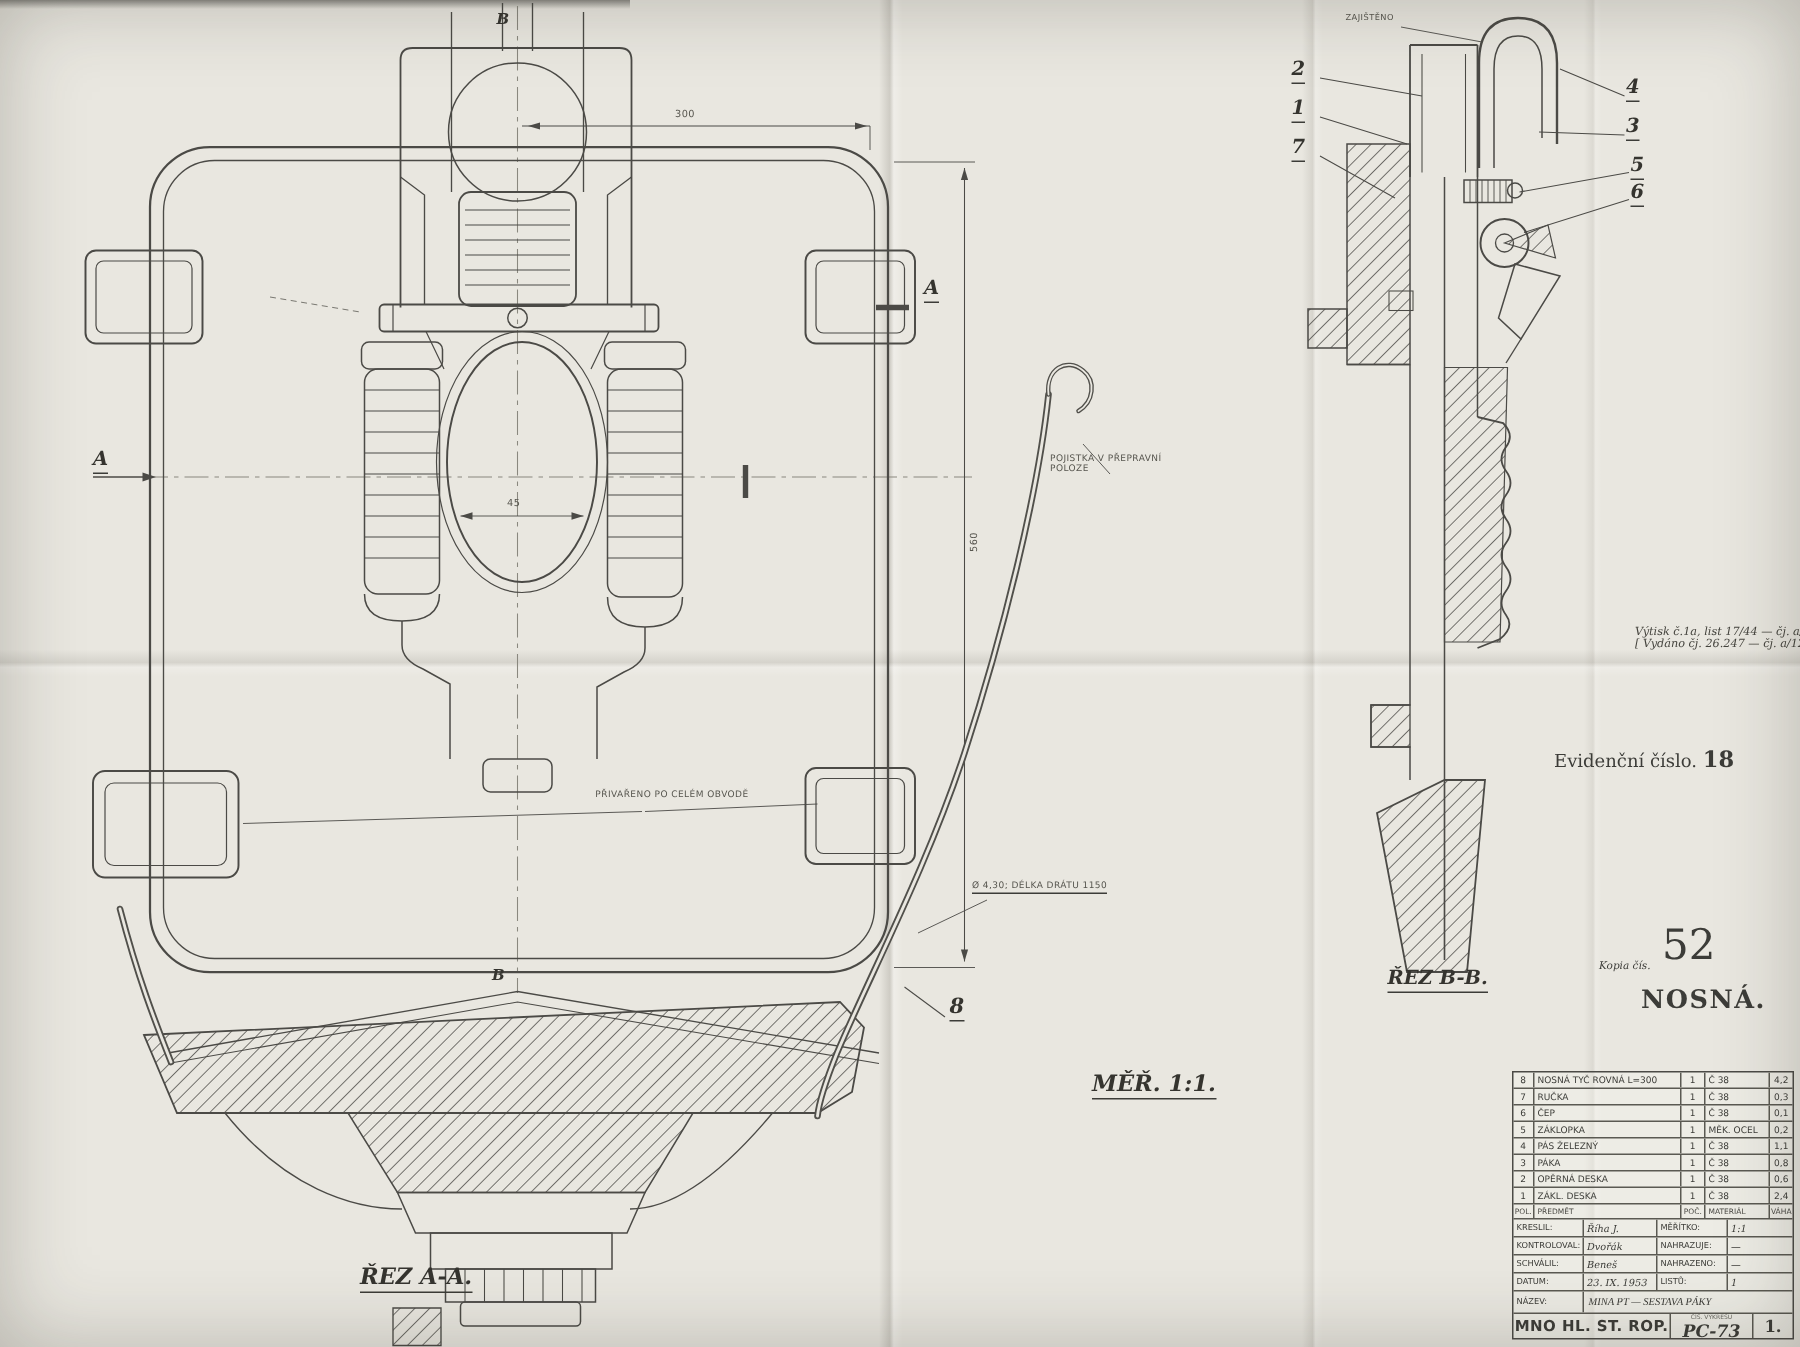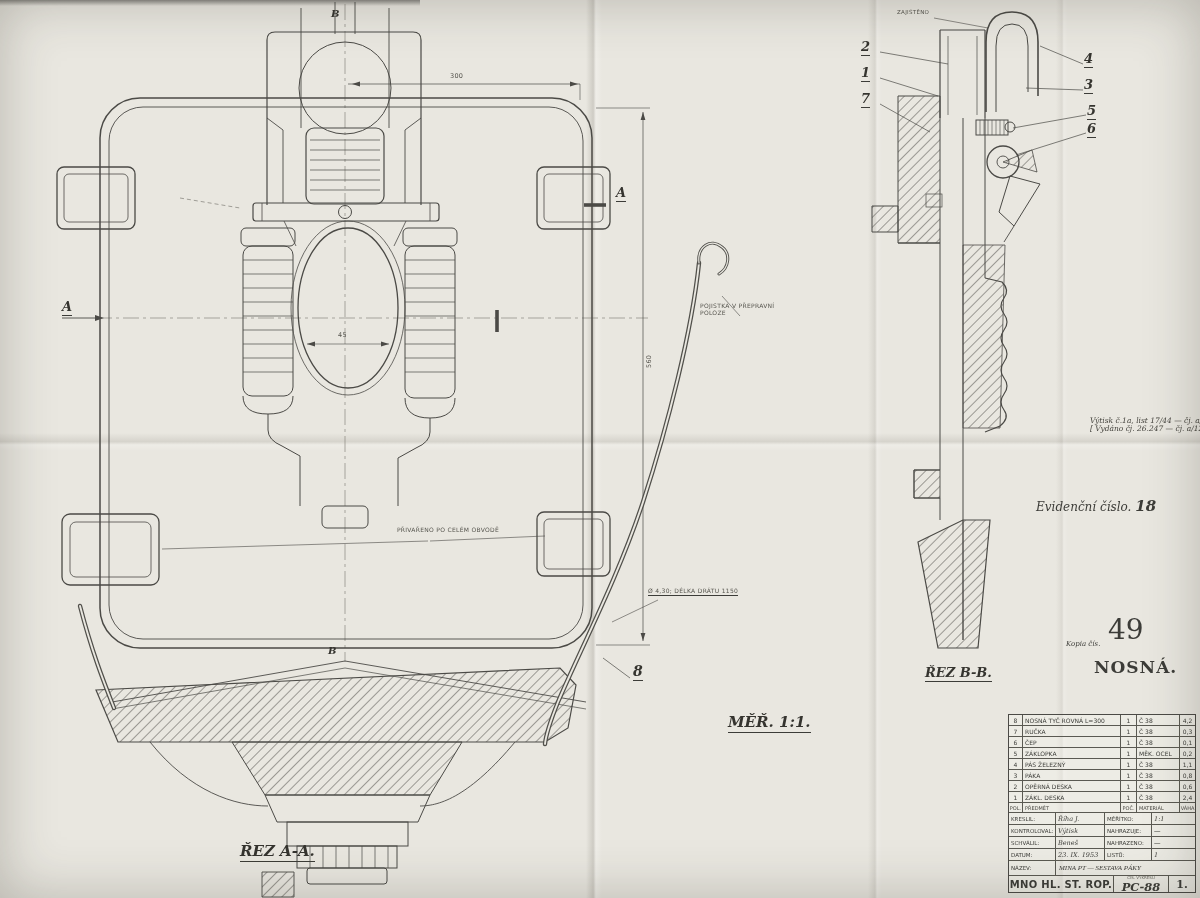--- a/index.html
+++ b/index.html
@@ -227,34 +227,34 @@
   <div class="lab hand callout" style="left:861px;top:92px;"><span class="ul">7</span></div>
   <div class="lab hand callout" style="left:1084px;top:52px;"><span class="ul">4</span></div>
   <div class="lab hand callout" style="left:1084px;top:78px;"><span class="ul">3</span></div>
   <div class="lab hand callout" style="left:1087px;top:104px;"><span class="ul">5</span></div>
   <div class="lab hand callout" style="left:1087px;top:122px;"><span class="ul">6</span></div>
 
   <div class="lab hand" style="left:240px;top:843px;font-size:15px;font-weight:bold;">
     <span class="ul">ŘEZ A-A.</span></div>
   <div class="lab hand" style="left:728px;top:714px;font-size:15px;font-weight:bold;">
     <span class="ul">MĚŘ. 1:1.</span></div>
-  <div class="lab hand" style="left:925px;top:646px;font-size:13px;font-weight:bold;margin-top:20px;">
+  <div class="lab hand" style="left:925px;top:646px;font-size:13px;font-weight:bold;">
     <span class="ul">ŘEZ B-B.</span></div>
 
   <div class="lab hand" style="left:1090px;top:417px;font-size:7.5px;color:#45443e;">
     <div>Výtisk č.1a, list 17/44 — čj. a/9.305 1953</div>
     <div>[ Vydáno čj. 26.247 — čj. a/12.808 1953 ]</div>
   </div>
 
-  <div class="lab" style="left:1036px;top:498px;font-size:12px;font-style:italic;">
+  <div class="lab" style="left:1036px;top:498px;font-size:12px;">
     <span>Evidenční číslo.</span>
     <span style="font-size:15px;font-weight:bold;">18</span>
   </div>
   <div class="lab" style="left:1066px;top:641px;font-size:7px;font-style:italic;">Kopia čís.</div>
-  <div class="lab" style="left:1108px;top:615px;font-size:28px;">49</div>
+  <div class="lab" style="left:1108px;top:615px;font-size:28px;">52</div>
   <div class="lab" style="left:1094px;top:658px;font-size:17px;font-weight:bold;letter-spacing:1px;">NOSNÁ.</div>
 
   <div id="tb">
     <div class="tb-row">
       <div class="c-pos">8</div>
       <div class="c-name">NOSNÁ TYČ ROVNÁ  L=300</div>
       <div class="c-qty">1</div>
       <div class="c-mat">Č 38</div>
       <div class="c-wt">4,2</div>
     </div>
@@ -315,21 +315,21 @@
       <div class="c-wt">VÁHA</div>
     </div>
     <div class="tb-row s-row">
       <div class="s-lab">KRESLIL:</div>
       <div class="s-val">Říha J.</div>
       <div class="s-lab2">MĚŘÍTKO:</div>
       <div class="s-val2">1:1</div>
     </div>
     <div class="tb-row s-row">
       <div class="s-lab">KONTROLOVAL:</div>
-      <div class="s-val">Výtisk</div>
+      <div class="s-val">Dvořák</div>
       <div class="s-lab2">NAHRAZUJE:</div>
       <div class="s-val2">—</div>
     </div>
     <div class="tb-row s-row">
       <div class="s-lab">SCHVÁLIL:</div>
       <div class="s-val">Beneš</div>
       <div class="s-lab2">NAHRAZENO:</div>
       <div class="s-val2">—</div>
     </div>
     <div class="tb-row s-row">
@@ -339,19 +339,19 @@
       <div class="s-val2">1</div>
     </div>
     <div class="tb-row n-row">
       <div class="s-lab">NÁZEV:</div>
       <div class="n-val">MINA PT — SESTAVA PÁKY</div>
     </div>
     <div class="tb-row b-row">
       <div class="b-org">MNO HL. ST. ROP.</div>
       <div class="b-doc">
         <span class="doclab">ČÍS. VÝKRESU</span>
-        <span class="docno">PC-88</span>
+        <span class="docno">PC-73</span>
       </div>
       <div class="b-sheet">1.</div>
     </div>
   </div>
 
 </div>
 
 </body></html>

